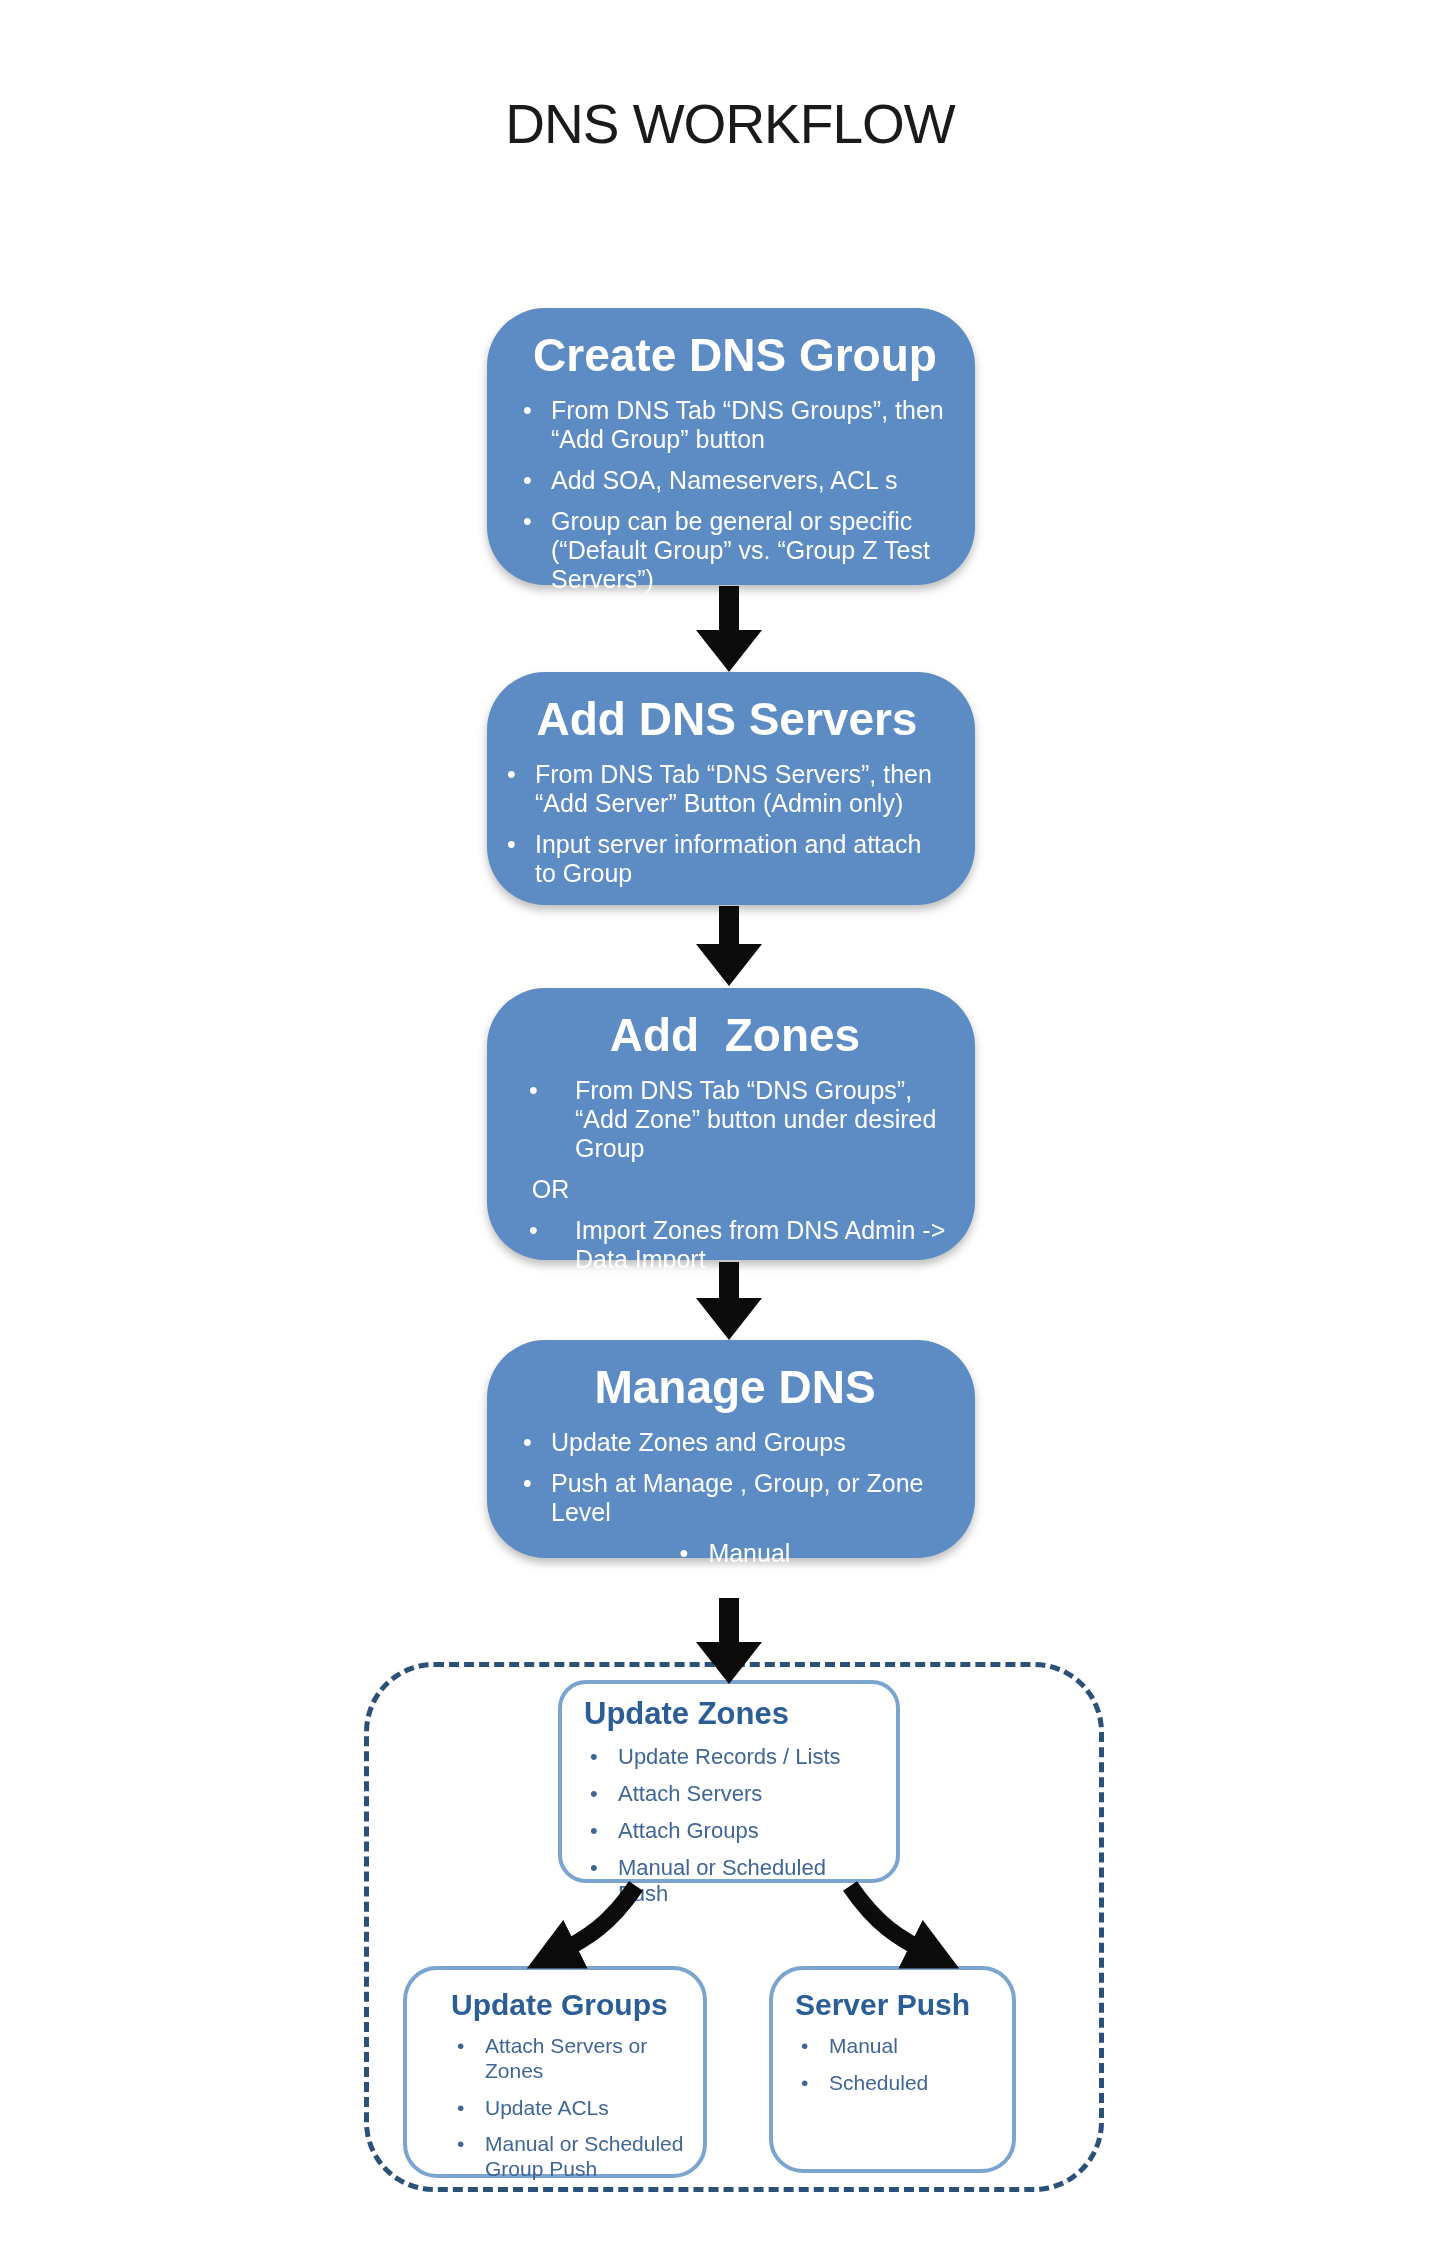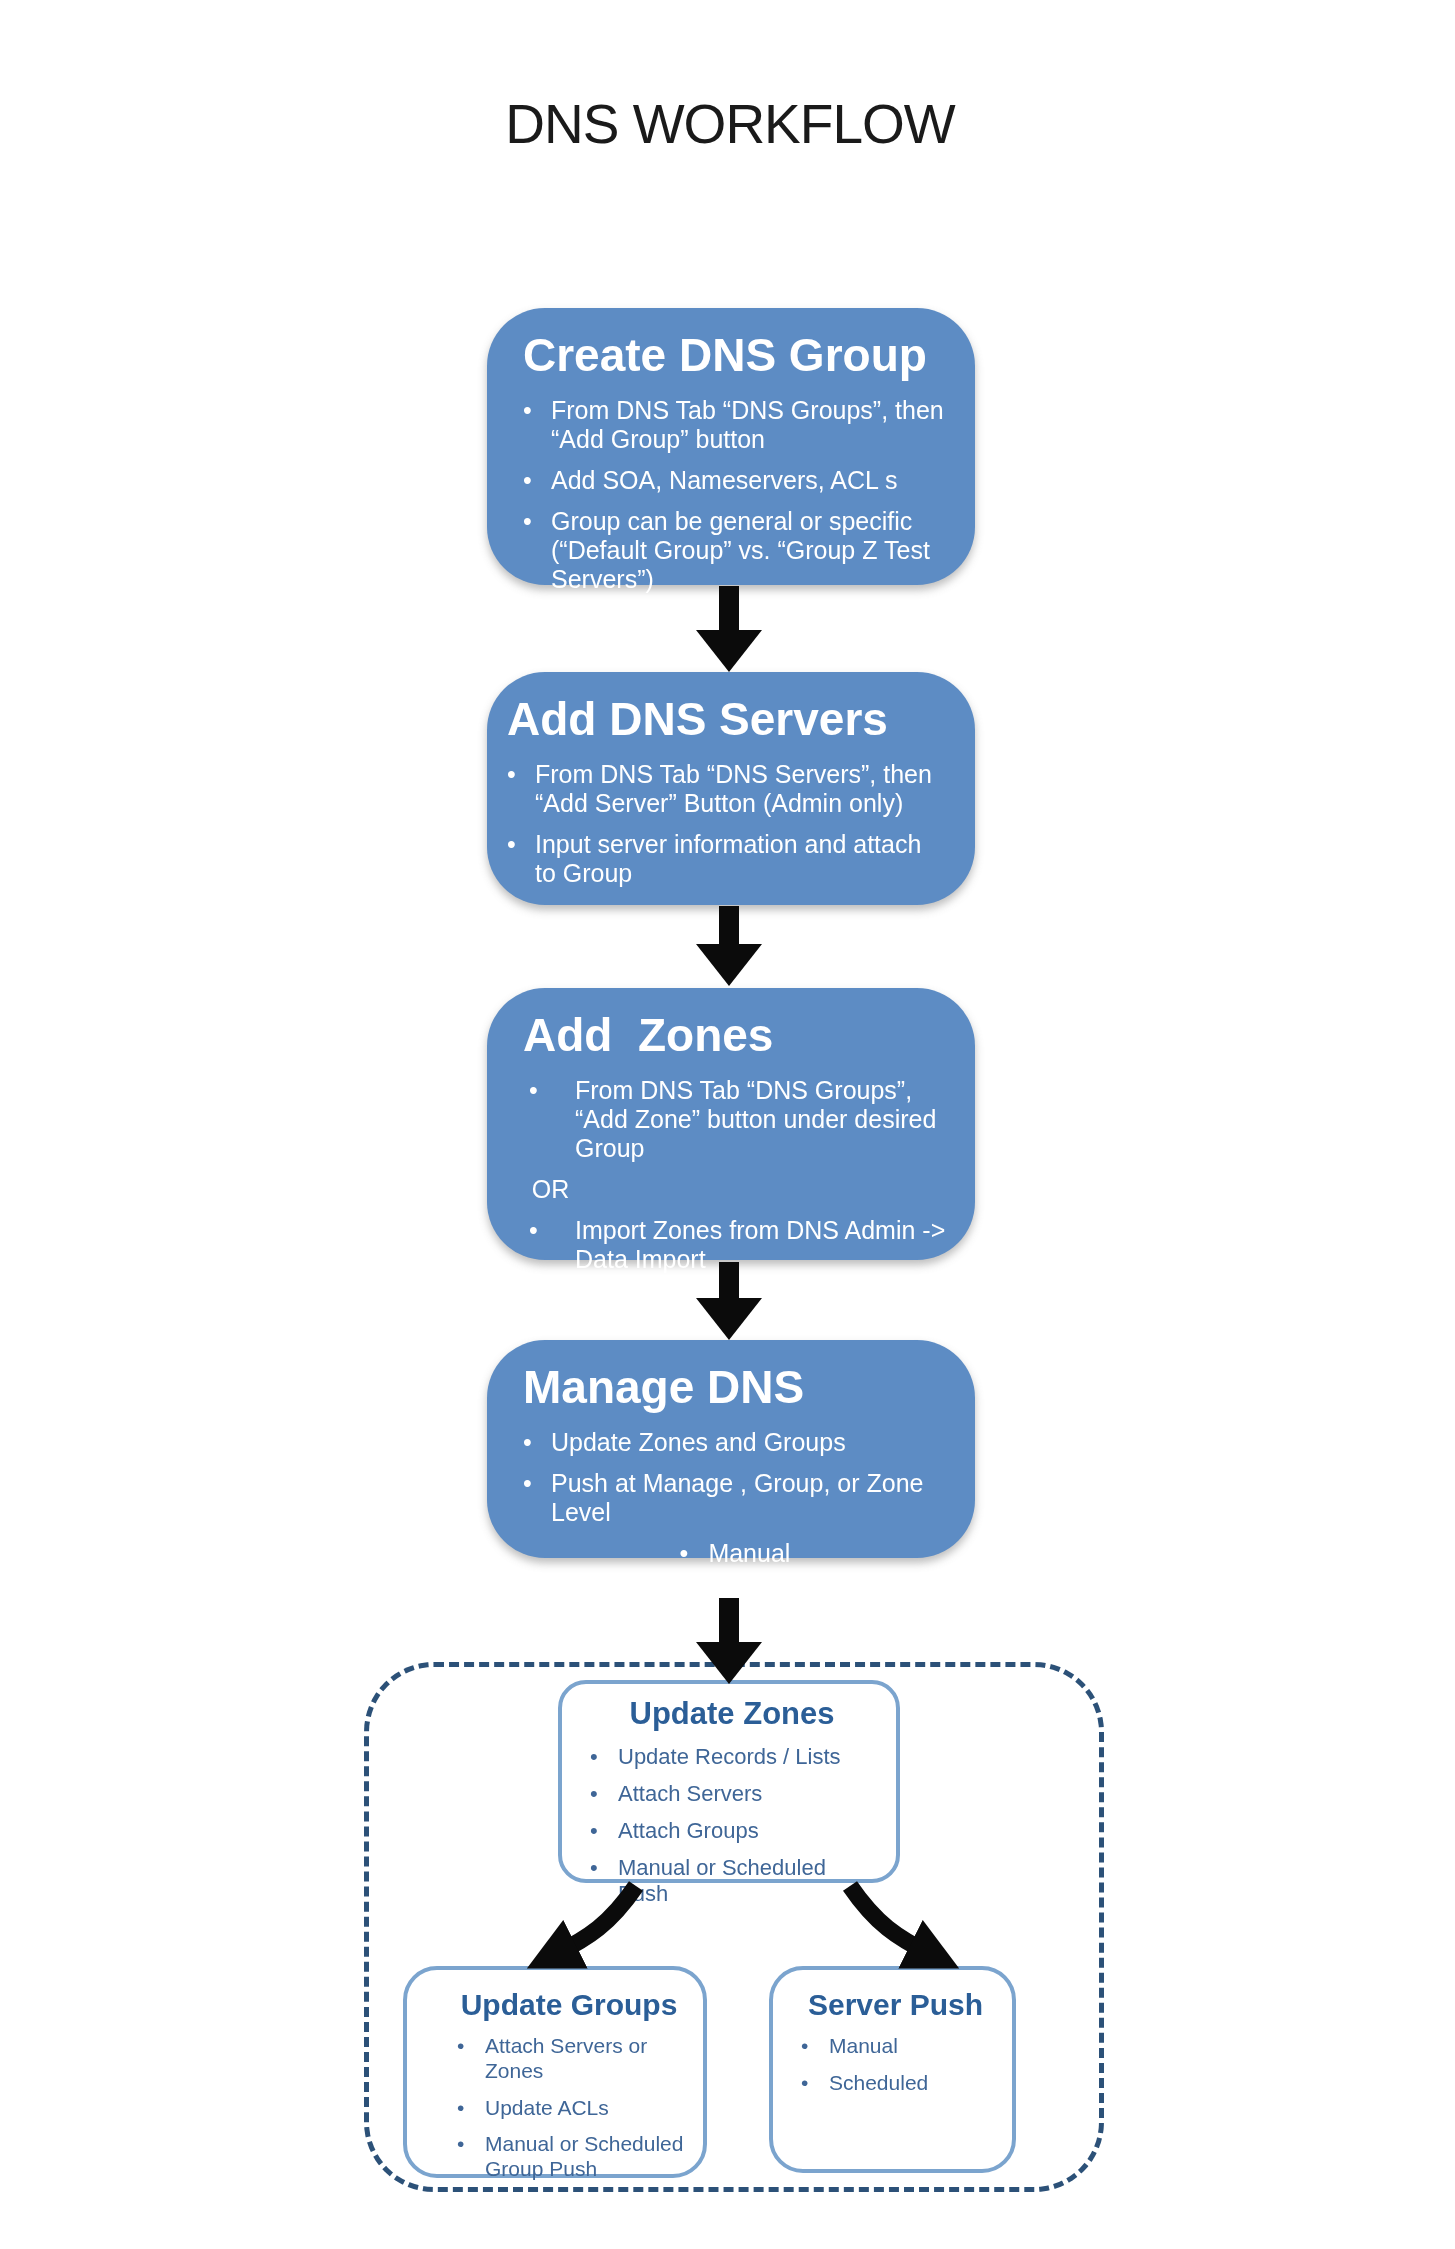--- a/index.html
+++ b/index.html
@@ -34,20 +34,21 @@
     left: 487px;
     width: 488px;
     background: var(--flow_box_fill, #5d8cc4);
     border-radius: 58px;
     box-shadow: 0 5px 8px rgba(110,110,110,0.45);
     color: var(--flow_box_text, #ffffff);
     box-sizing: border-box;
     padding: 20px 28px 10px 36px;
   }
   .flow-box .flow-title {
+    text-align: center;
     font-size: 46px;
     font-weight: 700;
     white-space: pre-wrap;
     margin-bottom: 14px;
   }
   .flow-box .b-row {
     display: flex;
     font-size: 25px;
     line-height: 1.16;
     margin-bottom: 12px;
@@ -88,21 +89,21 @@
   }
   
   .detail-box {
     position: absolute;
     background: #ffffff;
     border: 4px solid var(--detail_box_border, #7ba4ce);
     box-sizing: border-box;
     padding: 12px 16px 6px 22px;
   }
   .detail-box .detail-title {
-    text-align: center;
+    text-align: left;
     font-weight: 700;
     color: var(--detail_box_title, #2b5e97);
     margin-bottom: 12px;
   }
   .detail-box .b-row {
     display: flex;
     color: var(--detail_box_text, #3f6697);
     line-height: 1.18;
     margin-bottom: 11px;
   }

